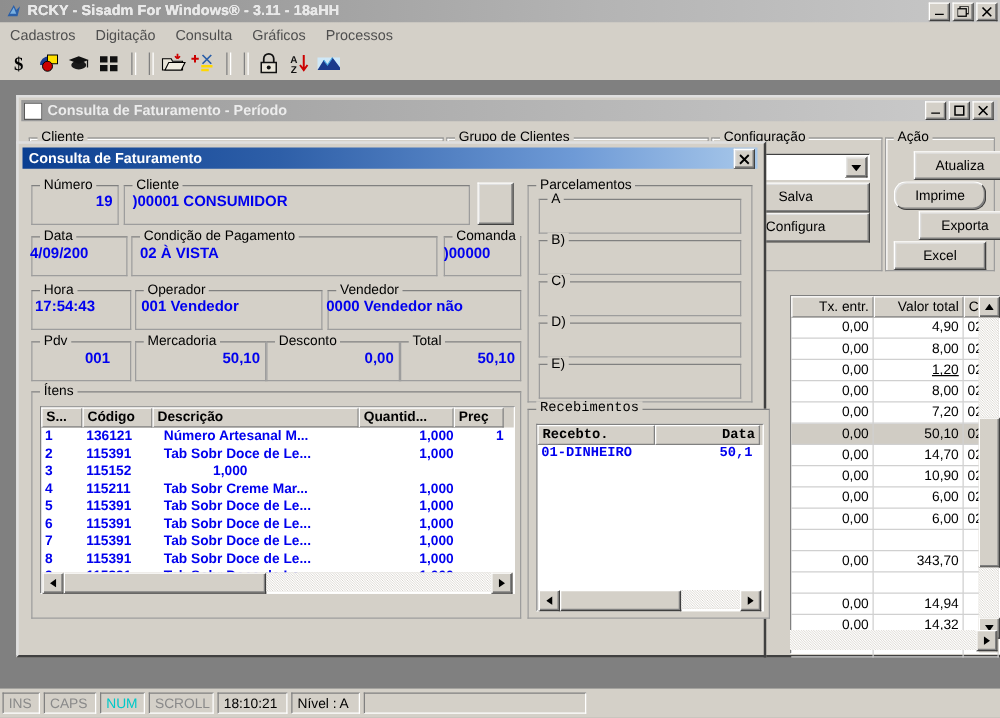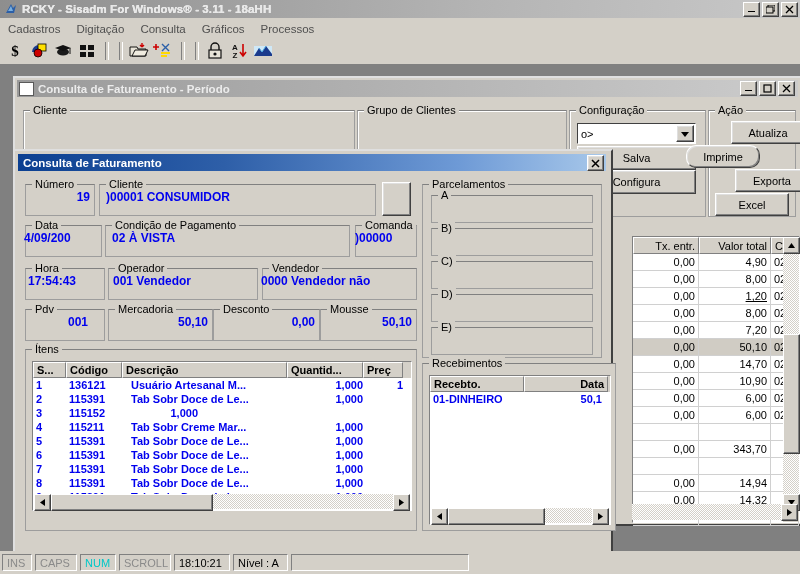--- a/index.html
+++ b/index.html
@@ -64,21 +64,21 @@
     padding-right:3px;font-size:11px;box-sizing:border-box;overflow:hidden;white-space:nowrap;}
   .grow.sel{background:#d0ccc4;}
   .vsb{position:absolute;right:0;top:0;width:16px;bottom:0;background:#d4d0c8;}
   .sb-btn{width:15px;height:15px;background:#d4d0c8;border-top:1px solid #ffffff;border-left:1px solid #ffffff;
     border-right:1px solid #404040;border-bottom:1px solid #404040;box-shadow:inset -1px -1px 0 #808080;
     display:flex;align-items:center;justify-content:center;font-size:7px;}
   .sb-track{background-image:linear-gradient(45deg,#d4d0c8 25%,#ffffff 25%,#ffffff 50%,#d4d0c8 50%,#d4d0c8 75%,#ffffff 75%);background-size:2px 2px;}
 
   
   #dlg{position:absolute;left:13px;top:113px;width:596px;height:409px;background:#d4d0c8;
-    border-top:2px solid #dfdfdf;border-left:2px solid #dfdfdf;border-right:2px solid #404040;border-bottom:2px solid #404040;margin-top:36px;}
+    border-top:2px solid #dfdfdf;border-left:2px solid #dfdfdf;border-right:2px solid #404040;border-bottom:2px solid #404040;}
   #dlg-titlebar{position:absolute;left:3px;top:3px;width:588px;height:17px;
     background:linear-gradient(to right,#0b3f91,#2e5fa8 35%,#6e9ad6 75%,#a8c8ea);display:flex;align-items:center;}
   #dlg-title{color:#fff;font-weight:bold;font-size:11.5px;margin-left:5px;}
   #dlg-close{position:absolute;right:2px;top:1px;width:15px;height:14px;}
 
   .fld{position:absolute;background:#d4d0c8;border:1px solid #9d9d9d;border-top-color:#808080;}
   .fld .fl{position:absolute;top:-7px;left:6px;background:#d4d0c8;padding:0 3px;font-size:11px;color:#000;white-space:nowrap;}
   .fv{position:absolute;left:4px;right:4px;top:5px;color:#0000ee;font-weight:bold;font-size:12px;white-space:nowrap;overflow:hidden;}
   .fv.r{text-align:right;}
 
@@ -258,21 +258,21 @@
     <div class="btn" style="width:16px;height:15px;margin-right:1px;">
       <svg width="8" height="6" viewBox="0 0 8 6">
           <path d="M0 1 L8 1 L4 6 Z" fill="#000"></path>
         </svg>
     </div>
   </div>
   <div class="btn" style="position:absolute;left:562px;top:92px;width:117px;height:22px;">Configura</div>
   <div class="btn" style="position:absolute;left:562px;top:68px;width:117px;height:22px;">Salva</div>
 
   <div class="btn" style="position:absolute;left:716px;top:43px;width:72px;height:21px;">Atualiza</div>
-  <div class="btn" style="position:absolute;left:671px;top:67px;width:72px;height:21px;border-radius:10px;">Imprime</div>
+  <div class="btn" style="position:absolute;left:700px;top:67px;width:72px;height:21px;border-radius:10px;">Imprime</div>
   <div class="btn" style="position:absolute;left:720px;top:91px;width:72px;height:21px;">Exporta</div>
   <div class="btn" style="position:absolute;left:700px;top:115px;width:72px;height:21px;">Excel</div>
 
   <div id="bg-grid">
     <div class="gh">
       <div style="width:66px;">Tx. entr.</div>
       <div style="width:72px;">Valor total</div>
       <div style="width:28px;justify-content:flex-start;padding-left:3px;">Con</div>
     </div>
     <div id="grid-body">
@@ -436,21 +436,21 @@
   </div>
   <div class="fld" style="left:93px;top:158px;width:103px;height:30px;">
     <span class="fl">Mercadoria</span>
     <span class="fv r">50,10</span>
   </div>
   <div class="fld" style="left:198px;top:158px;width:105px;height:30px;">
     <span class="fl">Desconto</span>
     <span class="fv r">0,00</span>
   </div>
   <div class="fld" style="left:305px;top:158px;width:95px;height:30px;">
-    <span class="fl">Mousse</span>
+    <span class="fl">Total</span>
     <span class="fv r">50,10</span>
   </div>
 
   <div class="fld" style="left:407px;top:33px;width:178px;height:172px;">
     <span class="fl">Parcelamentos</span>
     <div id="parc-rows">
         <div class="fld" style="left: 8px; top: 10px; width: 160px; height: 26px;">
           <span class="fl">A</span>
           <span class="fv"></span>
         </div>
@@ -480,21 +480,21 @@
         <div style="width:33px;">S...</div>
         <div style="width:56px;">Código</div>
         <div style="width:165px;">Descrição</div>
         <div style="width:76px;">Quantid...</div>
         <div style="width:40px;">Preç</div>
       </div>
       <div id="itens-body">
           <div class="ir">
             <div style="width: 33px;">1</div>
             <div style="width: 62px;">136121</div>
-            <div style="width: 165px;">Usuário Artesanal M...</div>
+            <div style="width: 165px;">Número Artesanal M...</div>
             <div class="r" style="width: 76px;">1,000</div>
             <div class="r" style="width: 40px;">1</div>
           </div>
           <div class="ir">
             <div style="width: 33px;">2</div>
             <div style="width: 62px;">115391</div>
             <div style="width: 165px;">Tab Sobr Doce de Le...</div>
             <div class="r" style="width: 76px;">1,000</div>
             <div class="r" style="width: 40px;"></div>
           </div>
@@ -557,21 +557,21 @@
         <div class="sb-track" style="flex:1;"></div>
         <div class="sb-btn">
           <svg width="5" height="7" viewBox="0 0 5 7">
               <path d="M0 0 L5 3.5 L0 7 Z" fill="#000"></path>
             </svg>
         </div>
       </div>
     </div>
   </div>
 
-  <div class="fld" style="left:407px;top:212px;width:192px;height:166px;">
+  <div class="fld" style="left:407px;top:212px;width:192px;height:166px;font-family:Liberation Mono, monospace;">
     <span class="fl">Recebimentos</span>
     <div id="receb-list">
       <div class="ih">
         <div style="width:94px;">Recebto.</div>
         <div style="width:84px;justify-content:flex-end;padding-right:3px;">Data</div>
       </div>
       <div id="receb-body">
           <div class="ir">
             <div style="width: 94px;">01-DINHEIRO</div>
             <div class="r" style="width: 84px;">50,1</div>

